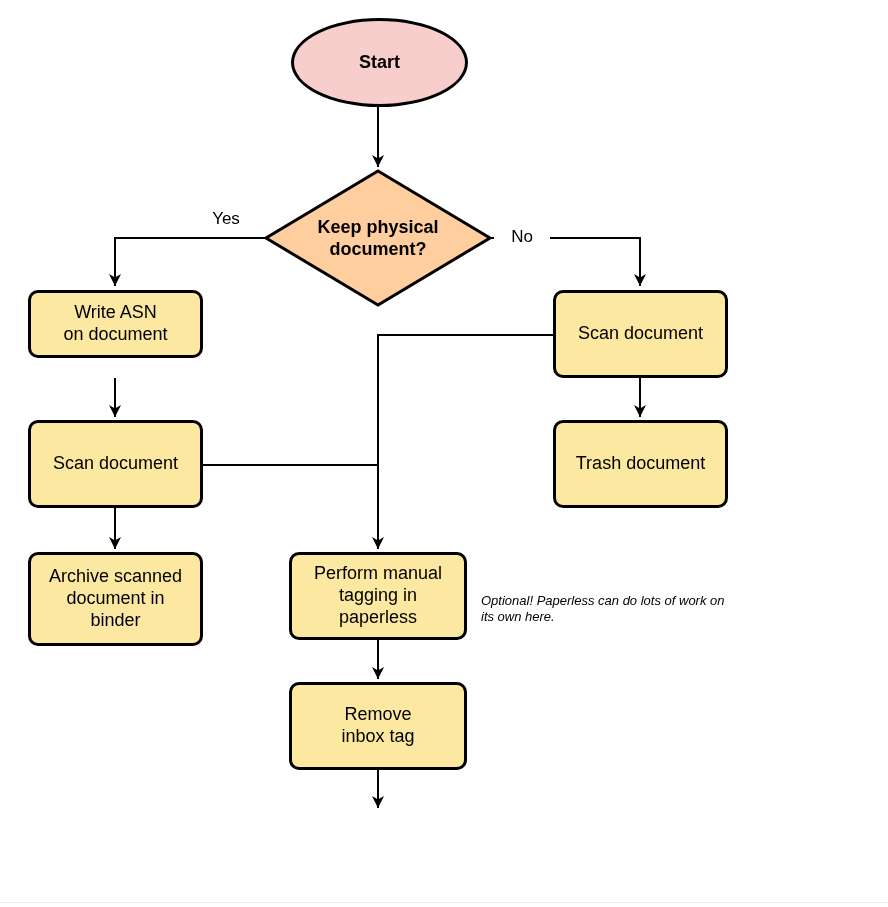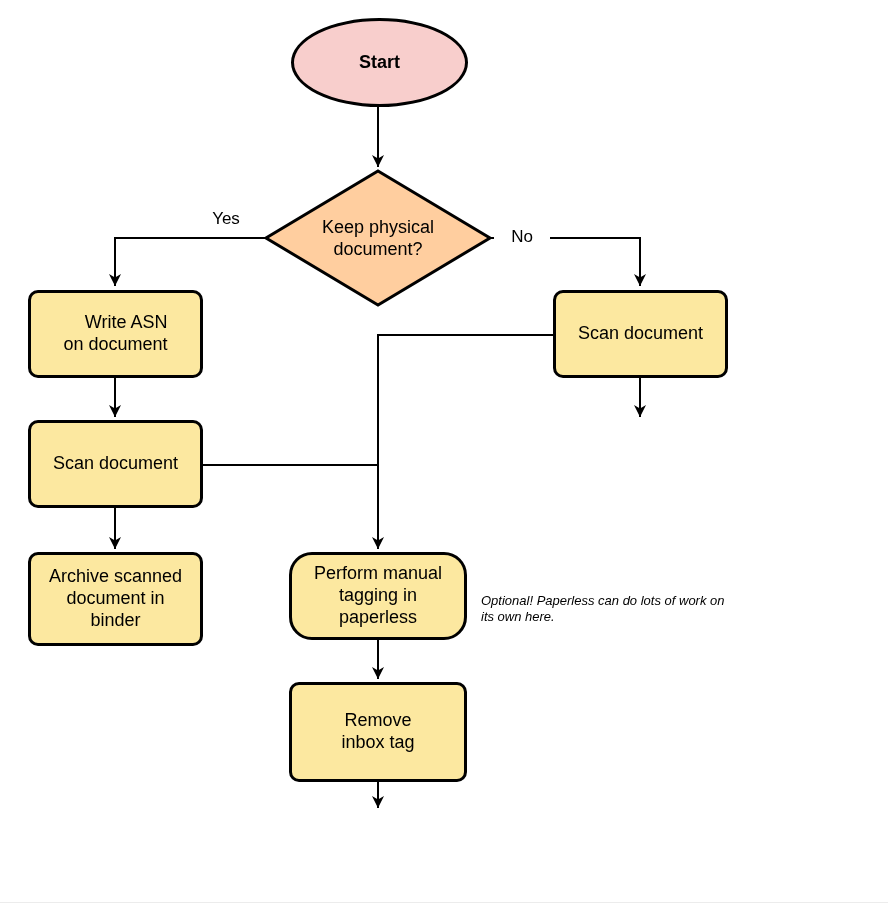--- a/index.html
+++ b/index.html
@@ -40,20 +40,21 @@
     border-radius:10px;
     padding:4px 8px;
   }
   .decision-wrap{position:absolute;}
   .decision-wrap svg{display:block;}
   .decision-label{
     position:absolute;inset:0;
     display:flex;align-items:center;justify-content:center;
     text-align:center;font-size:18px;line-height:1.25;
     white-space:pre-line;
+    font-weight:bold;
   }
   .edge-label{
     position:absolute;
     font-size:17px;
     text-align:center;
     background:var(--canvas-bg);
     padding:0 2px;
   }
   .annotation{
     position:absolute;
@@ -100,49 +101,52 @@
     <svg width="230" height="138">
       <polygon points="115,2 227,69 115,136 3,69" style="fill:var(--decision-fill);stroke:var(--stroke);stroke-width:3;stroke-linejoin:miter;"></polygon>
     </svg>
     <div class="decision-label">Keep physical
 document?</div>
   </div>
 
   <div class="edge-label" style="left:198px;top:209px;width:52px;">Yes</div>
   <div class="edge-label" style="left:494px;top:209px;width:52px;margin-top:18px;">No</div>
 
-  <div class="node process" style="left:28px;top:290px;width:175px;height:88px;text-align:right;">
+  <div class="node process" style="left:28px;top:290px;width:175px;height:68px;">
     <span>Write ASN
 on document</span>
   </div>
 
   <div class="node process" style="left:28px;top:420px;width:175px;height:88px;">
     <span>Scan document</span>
   </div>
 
   <div class="node process" style="left:28px;top:552px;width:175px;height:94px;">
     <span>Archive scanned
 document in
 binder</span>
   </div>
 
   <div class="node process" style="left:553px;top:290px;width:175px;height:88px;">
     <span>Scan document</span>
   </div>
 
+  <div class="node process" style="left:553px;top:420px;width:175px;height:88px;">
+    <span>Trash document</span>
+  </div>
 
-  <div class="node process" style="left:289px;top:552px;width:178px;height:88px;border-radius:23px;">
+  <div class="node process" style="left:289px;top:552px;width:178px;height:88px;">
     <span>Perform manual
 tagging in
 paperless</span>
   </div>
 
   <div class="annotation">Optional! Paperless can do lots of work on
 its own here.</div>
 
-  <div class="node process" style="left:289px;top:682px;width:178px;height:100px;">
+  <div class="node process" style="left:289px;top:682px;width:178px;height:88px;">
     <span>Remove
 inbox tag</span>
   </div>
 
 
   <div class="bottom-divider"></div>
 </div>
 
 </body></html>

